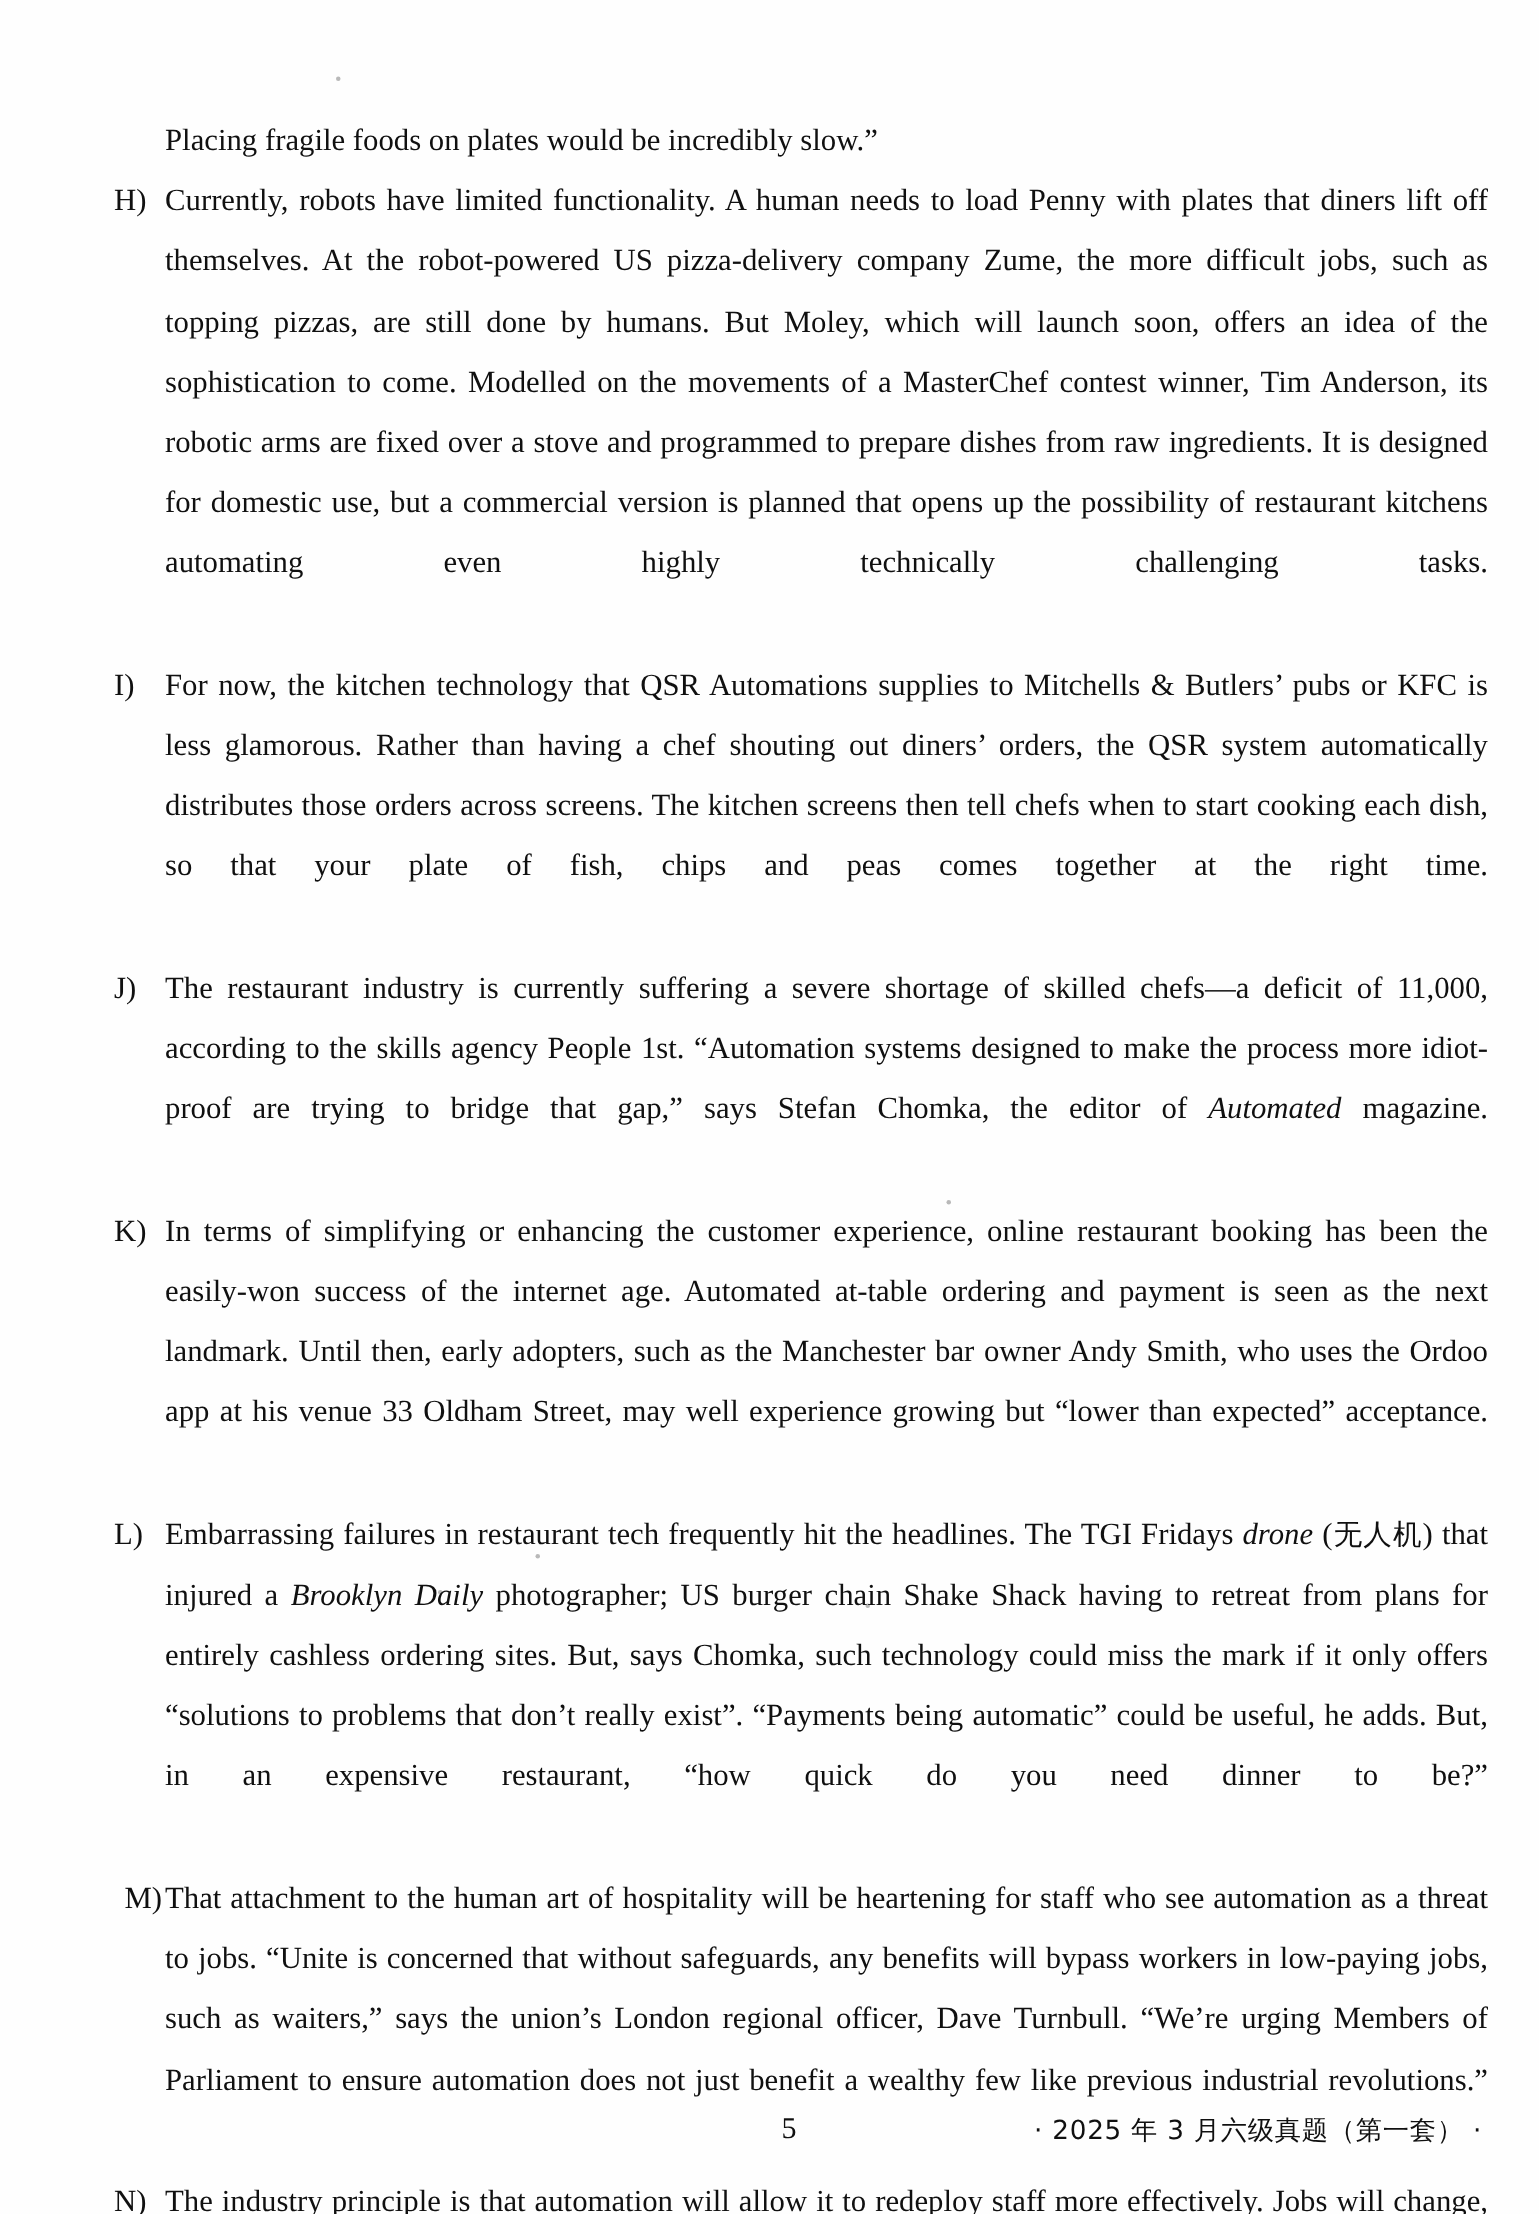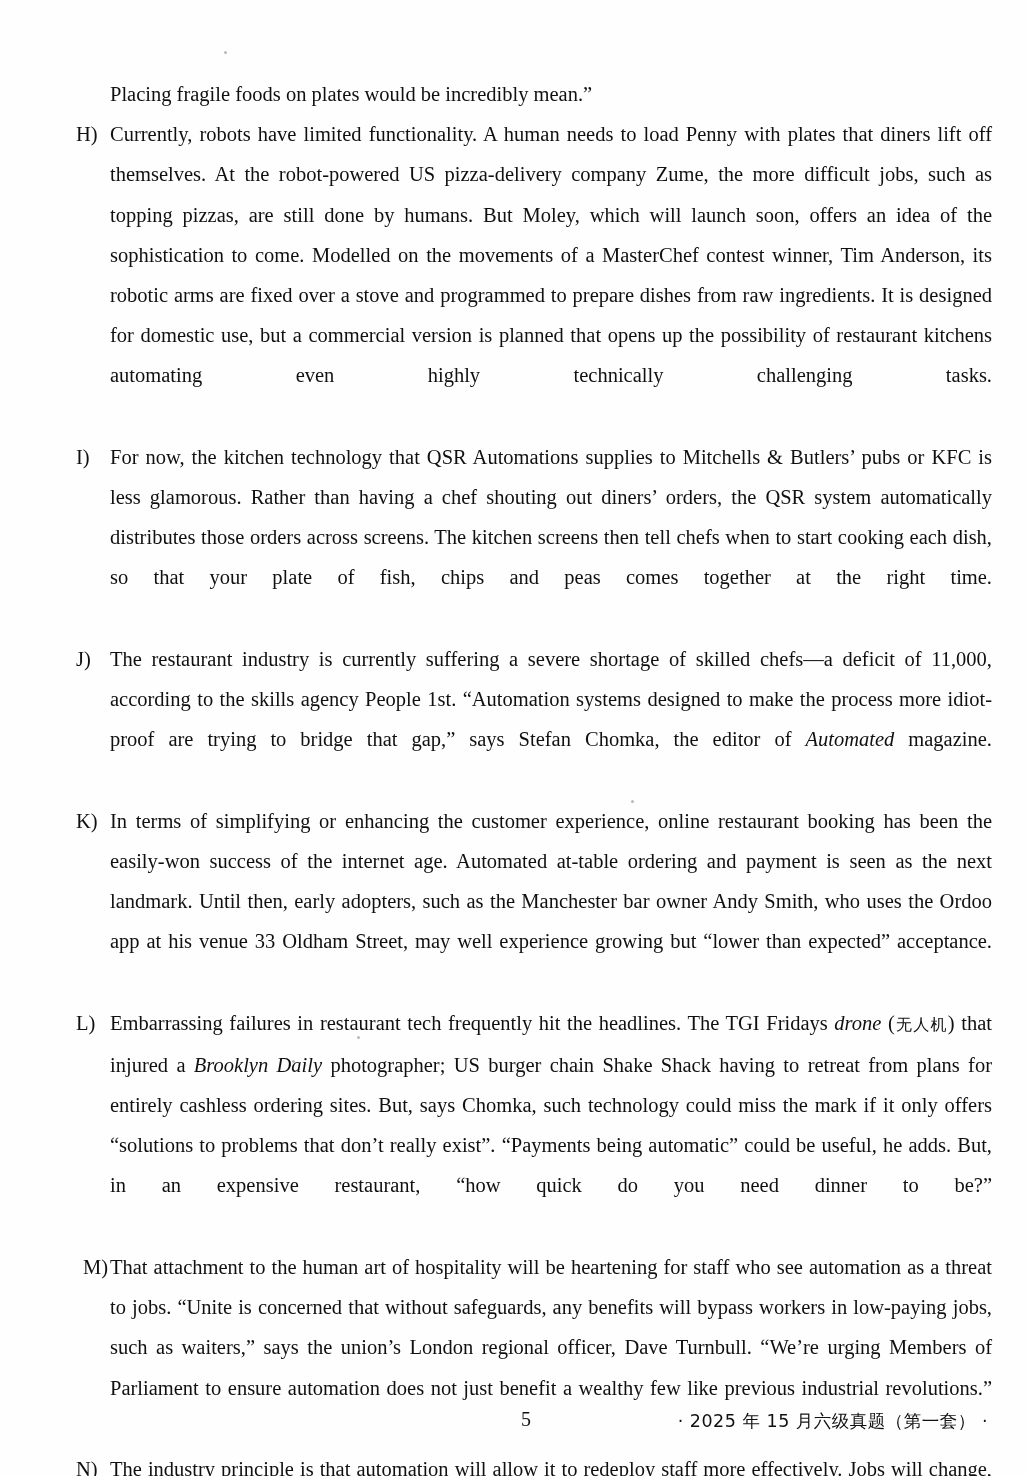--- a/index.html
+++ b/index.html
@@ -75,21 +75,21 @@
     margin-left: 34px;
     font-size: 20.5px;
     line-height: 40.2px;
     text-align: left;
   }
 
   i, .ital { font-style: italic; }
 
   .cjk {
     font-family: Liberation Serif, serif;
-    font-size: 16px;
+    font-size: 19px;
   }
 
   .footer {
     position: absolute;
     left: 76px;
     top: 1404px;
     width: 916px;
     height: 40px;
   }
   .page-number {
@@ -126,21 +126,21 @@
 <div class="page">
 
   <div class="speck" style="left:224px; top:51px; width:3px; height:3px;"></div>
   <div class="speck" style="left:631px; top:800px; width:3px; height:3px;"></div>
   <div class="speck" style="left:357px; top:1036px; width:3px; height:3px;"></div>
   <div class="speck" style="left:577px; top:1069px; width:3px; height:3px;"></div>
   <div class="speck" style="left:292px; top:1060px; width:3px; height:3px;"></div>
 
   <div class="content">
 
-    <div class="lead-line">Placing fragile foods on plates would be incredibly mean.”</div>
+    <div class="lead-line">Placing fragile foods on plates would be incredibly slow.”</div>
 
     <div class="para">
       <div class="marker">H)</div>
       <div class="body-text">Currently, robots have limited functionality. A human needs to load Penny with plates that diners lift off themselves. At the robot-powered US pizza-delivery company Zume, the more difficult jobs, such as topping pizzas, are still done by humans. But Moley, which will launch soon, offers an idea of the sophistication to come. Modelled on the movements of a MasterChef contest winner, Tim Anderson, its robotic arms are fixed over a stove and programmed to prepare dishes from raw ingredients. It is designed for domestic use, but a commercial version is planned that opens up the possibility of restaurant kitchens automating even highly technically challenging tasks.</div>
     </div>
 
     <div class="para">
       <div class="marker">I)</div>
       <div class="body-text">For now, the kitchen technology that QSR Automations supplies to Mitchells &amp; Butlers’ pubs or KFC is less glamorous. Rather than having a chef shouting out diners’ orders, the QSR system automatically distributes those orders across screens. The kitchen screens then tell chefs when to start cooking each dish, so that your plate of fish, chips and peas comes together at the right time.</div>
     </div>
@@ -169,18 +169,18 @@
       <div class="marker">N)</div>
       <div class="body-text">The industry principle is that automation will allow it to redeploy staff more effectively. Jobs will change, if not immediately decrease in number. “Self-order screens mean more demand for people front-of-house. Last year, we recruited 1,000 new managers,” says McDonald’s COO, Jason Clark. Caliburger has a programme to retrain staff as robot engineers or “chef techs”.</div>
     </div>
 
   </div>
 
   <div class="footer">
     <div class="page-number">5</div>
     <div class="footer-note">
       <span>·</span>
-      <span>2025 年 15 月六级真题（第一套）</span>
+      <span>2025 年 3 月六级真题（第一套）</span>
       <span>·</span>
     </div>
   </div>
 
 </div>
 
 </body></html>

